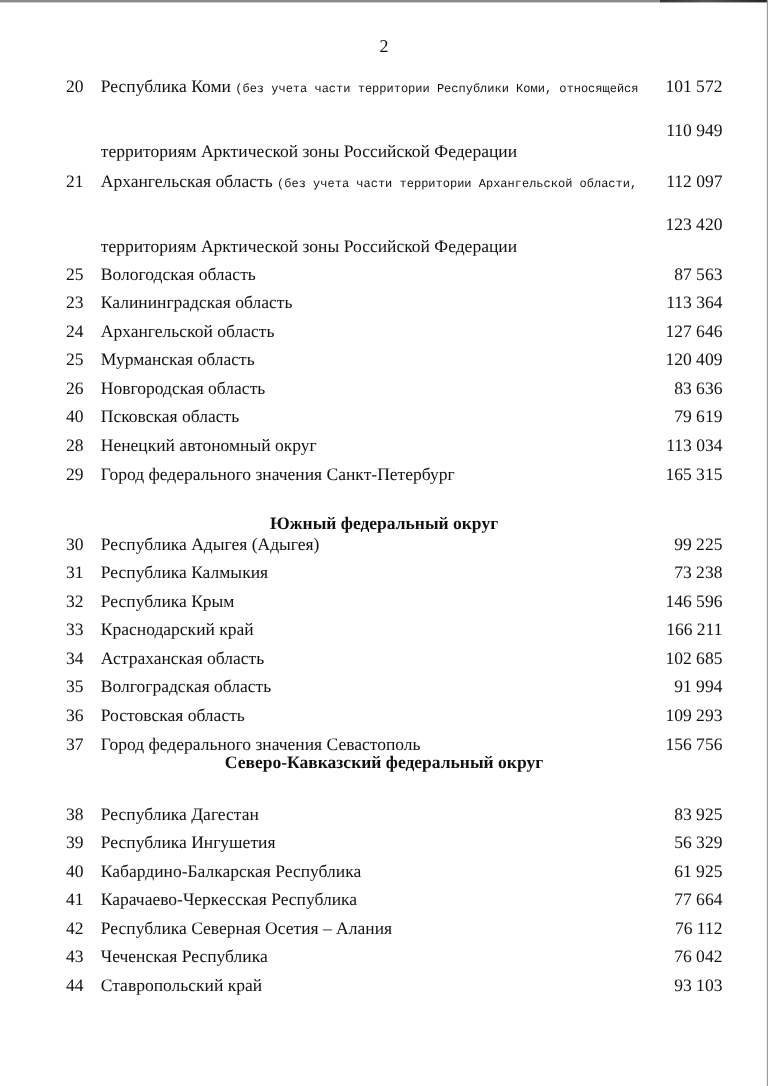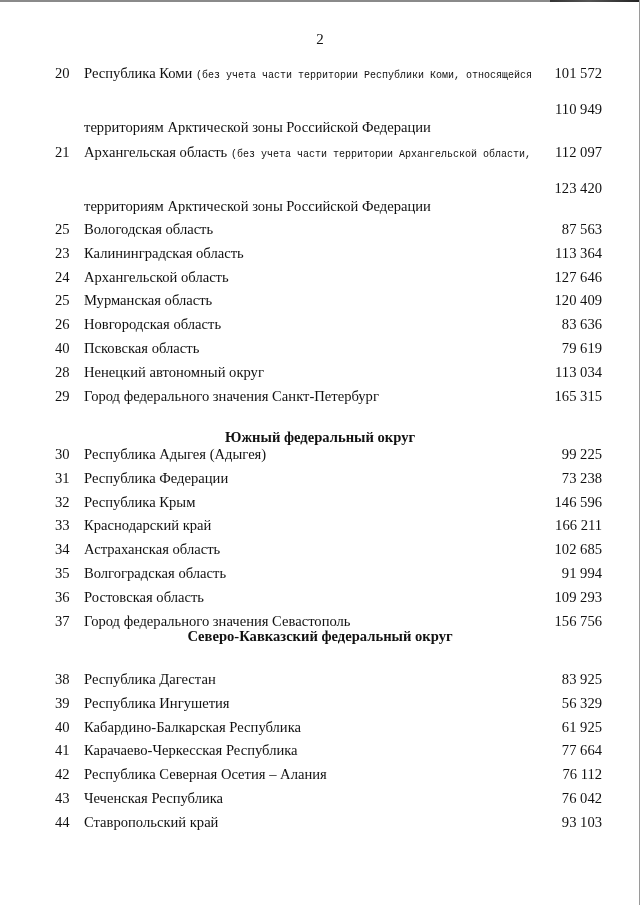--- a/index.html
+++ b/index.html
@@ -118,21 +118,21 @@
 
 <div class="section-title" style="top:429px;">Южный федеральный округ</div>
 <div id="south-rows">
     <div class="row" style="top: 445px;">
       <span class="num">30</span>
       <span class="name">Республика Адыгея (Адыгея)</span>
       <span class="val">99 225</span>
     </div>
     <div class="row" style="top: 468.8px;">
       <span class="num">31</span>
-      <span class="name">Республика Федерации</span>
+      <span class="name">Республика Калмыкия</span>
       <span class="val">73 238</span>
     </div>
     <div class="row" style="top: 492.6px;">
       <span class="num">32</span>
       <span class="name">Республика Крым</span>
       <span class="val">146 596</span>
     </div>
     <div class="row" style="top: 516.4px;">
       <span class="num">33</span>
       <span class="name">Краснодарский край</span>

